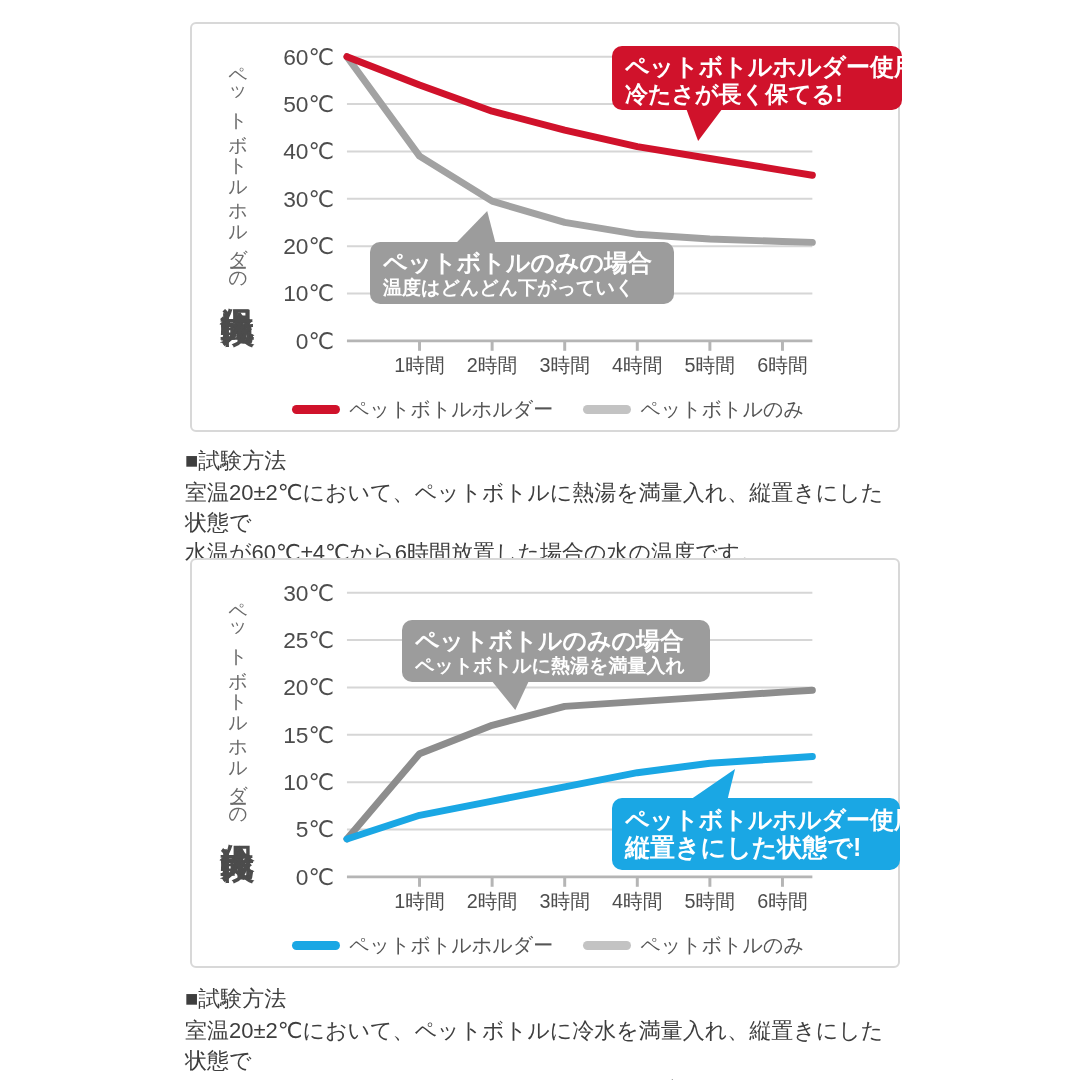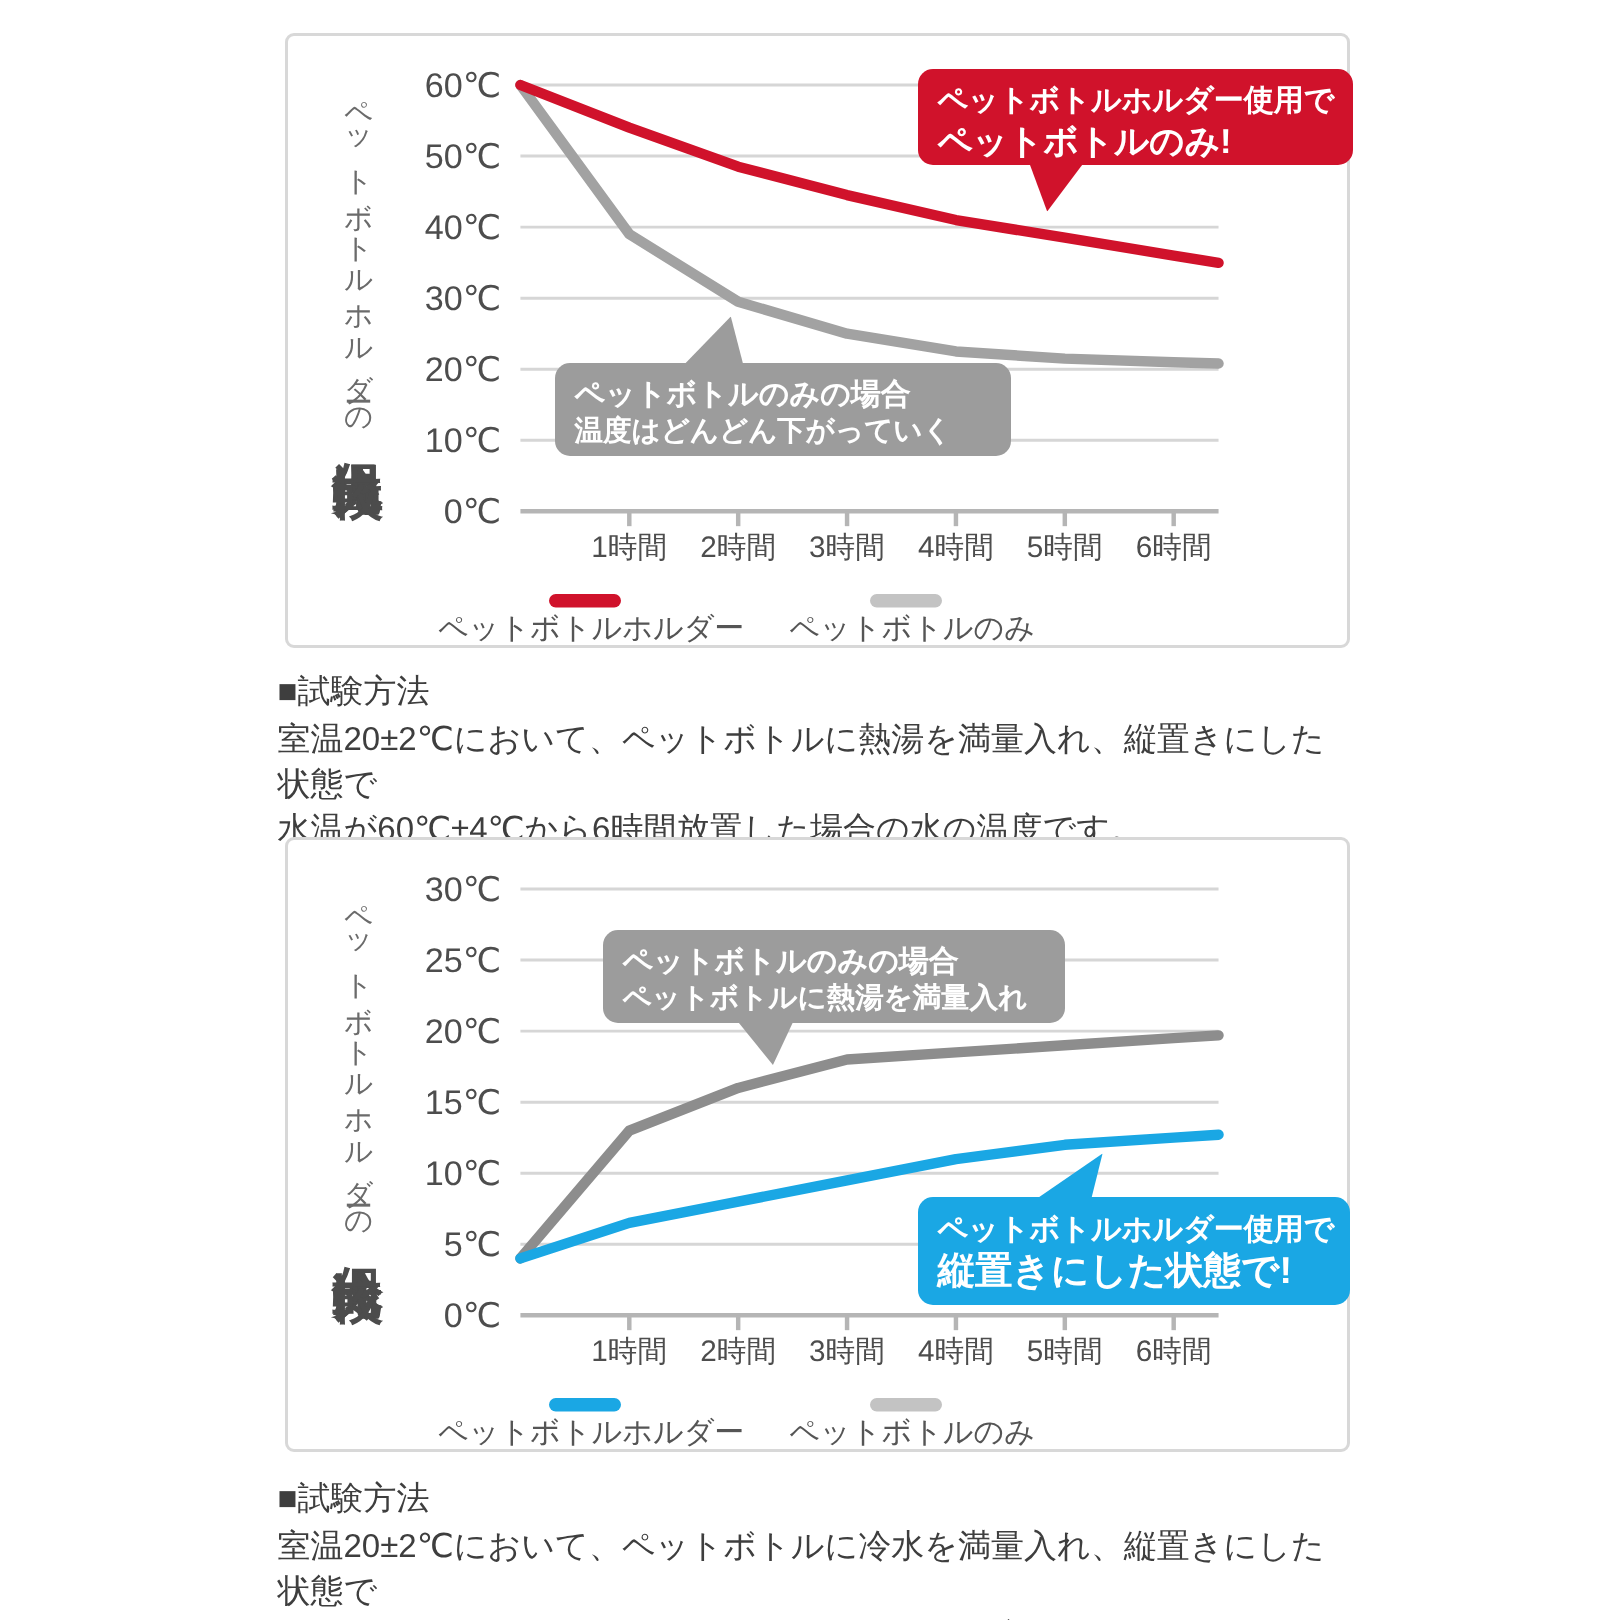--- a/index.html
+++ b/index.html
@@ -13,21 +13,21 @@
   .chart-svg text{font-family:"Liberation Sans","DejaVu Sans",sans-serif;}
 
   .vtitle{position:absolute;left:20px;top:30px;height:372px;width:52px;
           writing-mode:vertical-rl;text-orientation:mixed;line-height:52px;
           display:flex;align-items:center;}
   .vt-small{font-size:19px;color:#6b6b6b;letter-spacing:1px;}
   .vt-big{font-size:34px;font-weight:bold;color:#4c4c4c;letter-spacing:1px;}
 
   .callout{position:absolute;border-radius:10px;color:#fff;box-sizing:border-box;
            padding:8px 12px 6px 13px;z-index:3;white-space:nowrap;}
-  .callout .c1{font-size:20px;font-weight:bold;line-height:26px;}
+  .callout .c1{font-size:24px;font-weight:bold;line-height:26px;}
   .callout .c2{font-size:23px;font-weight:bold;line-height:28px;}
   .callout.plain .c2{font-size:19px;font-weight:bold;line-height:24px;}
   .tail{position:absolute;z-index:2;}
 
   #callout-hot-highlight{left:420px;top:22px;width:290px;height:64px;}
   #tail-hot-highlight{left:491px;top:84px;width:42px;height:33px;
       clip-path:polygon(7% 0,95% 0,36% 100%);}
   #callout-hot-plain{left:178px;top:218px;width:304px;height:62px;}
   #tail-hot-plain{left:260px;top:187px;width:44px;height:34px;
       clip-path:polygon(5% 100%,100% 100%,80% 0);}
@@ -36,21 +36,21 @@
   #tail-cold-plain{left:296px;top:119px;width:44px;height:31px;
       clip-path:polygon(5% 0,95% 0,62% 100%);}
   #callout-cold-highlight{left:420px;top:238px;width:288px;height:72px;padding-top:9px;}
   #callout-cold-highlight .c2{font-size:25px;}
   #tail-cold-highlight{left:496px;top:209px;width:48px;height:31px;
       clip-path:polygon(4% 100%,82% 100%,98% 0);}
 
   .legend{position:absolute;left:100px;top:372px;display:flex;align-items:center;
           font-size:20px;color:#555;z-index:2;}
   .legend .swatch{display:inline-block;width:48px;height:9px;border-radius:5px;margin-right:9px;}
-  .legend .grp{display:flex;align-items:center;flex-direction:column;}
+  .legend .grp{display:flex;align-items:center;}
   .legend .grp + .grp{margin-left:30px;}
 
   .method{position:absolute;left:185px;width:704px;font-size:22px;color:#3e3e3e;line-height:30px;}
   #method0{top:446px;}
   #method1{top:984px;}
   .method .m-head{margin-bottom:2px;}
 </style>
 </head>
 <body>
 
@@ -86,21 +86,21 @@
       <polyline points="155.0,33.0 228.3,61.7 301.6,88.0 374.9,107.1 448.2,123.9 521.5,135.8 594.8,147.8 625.0,152.7" fill="none" stroke="#d0122b" stroke-width="7" stroke-linejoin="round" stroke-linecap="round"></polyline>
     </svg>
 
   <div class="vtitle">
       <span class="vt-small">ペットボトルホルダーの</span>
       <span class="vt-big">保温力比較</span>
     </div>
 
   <div class="callout highlight" id="callout-hot-highlight" style="background: rgb(208, 18, 43);">
     <div class="c1">ペットボトルホルダー使用で</div>
-    <div class="c2">ペットボトルのみ!</div>
+    <div class="c2">冷たさが長く保てる!</div>
   </div>
   <div class="tail" id="tail-hot-highlight" style="background: rgb(208, 18, 43);"></div>
 
   <div class="callout plain" id="callout-hot-plain" style="background: rgb(156, 156, 156);">
     <div class="c1">ペットボトルのみの場合</div>
     <div class="c2">温度はどんどん下がっていく</div>
   </div>
   <div class="tail" id="tail-hot-plain" style="background: rgb(156, 156, 156);"></div>
 
   <div class="legend">

